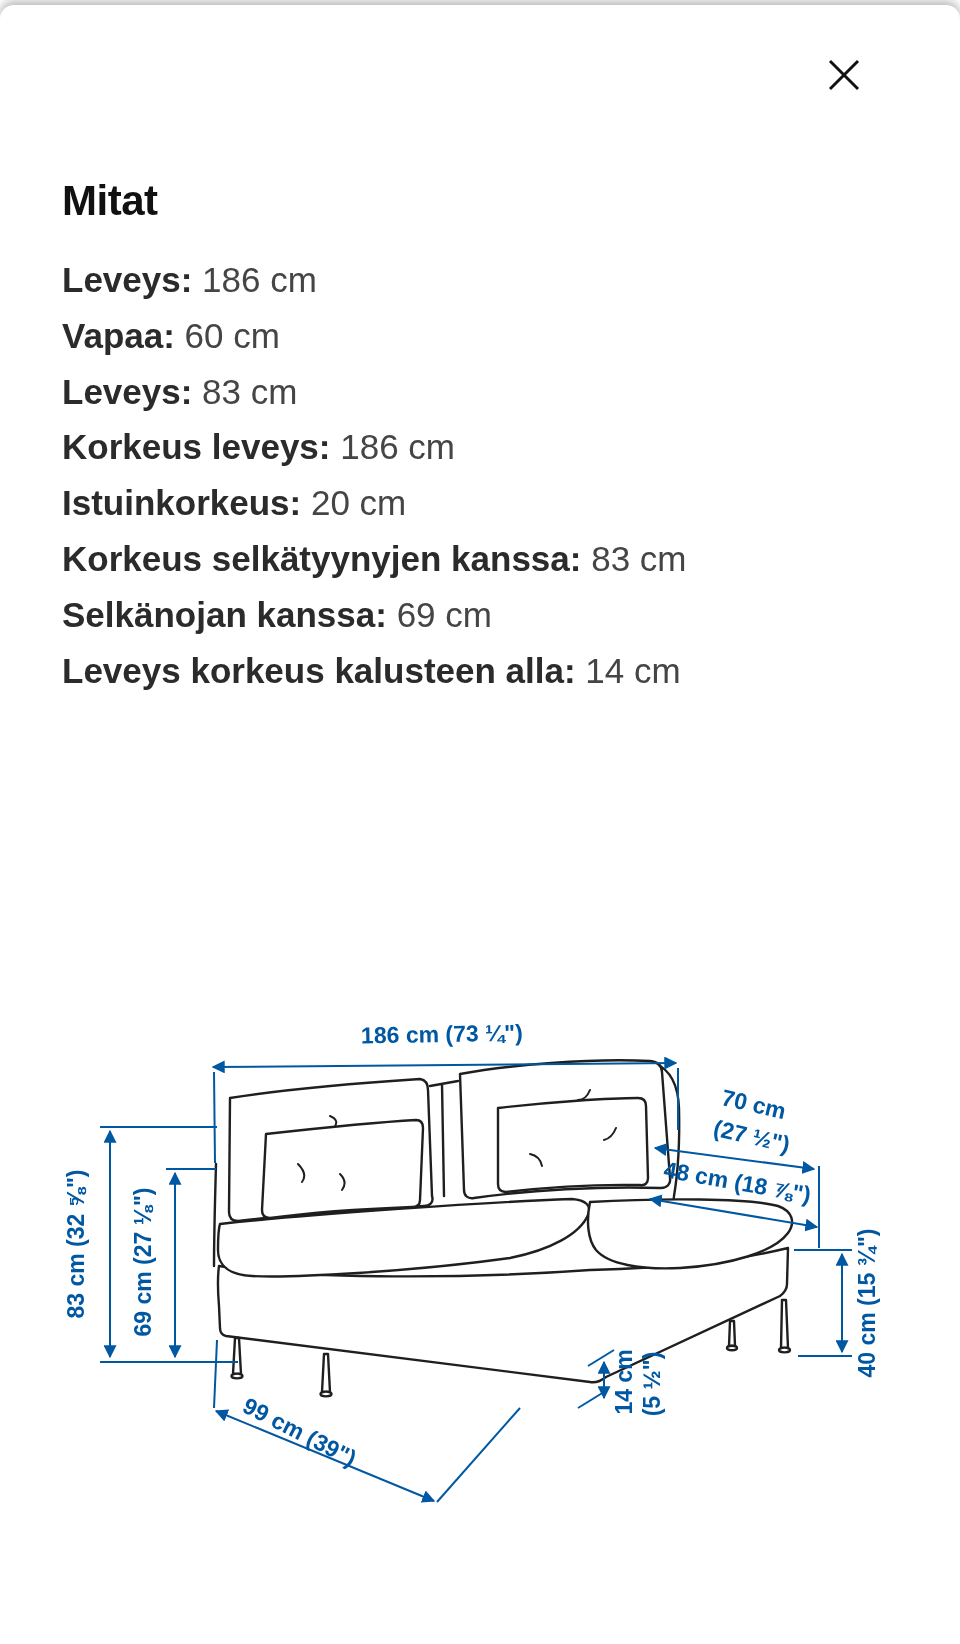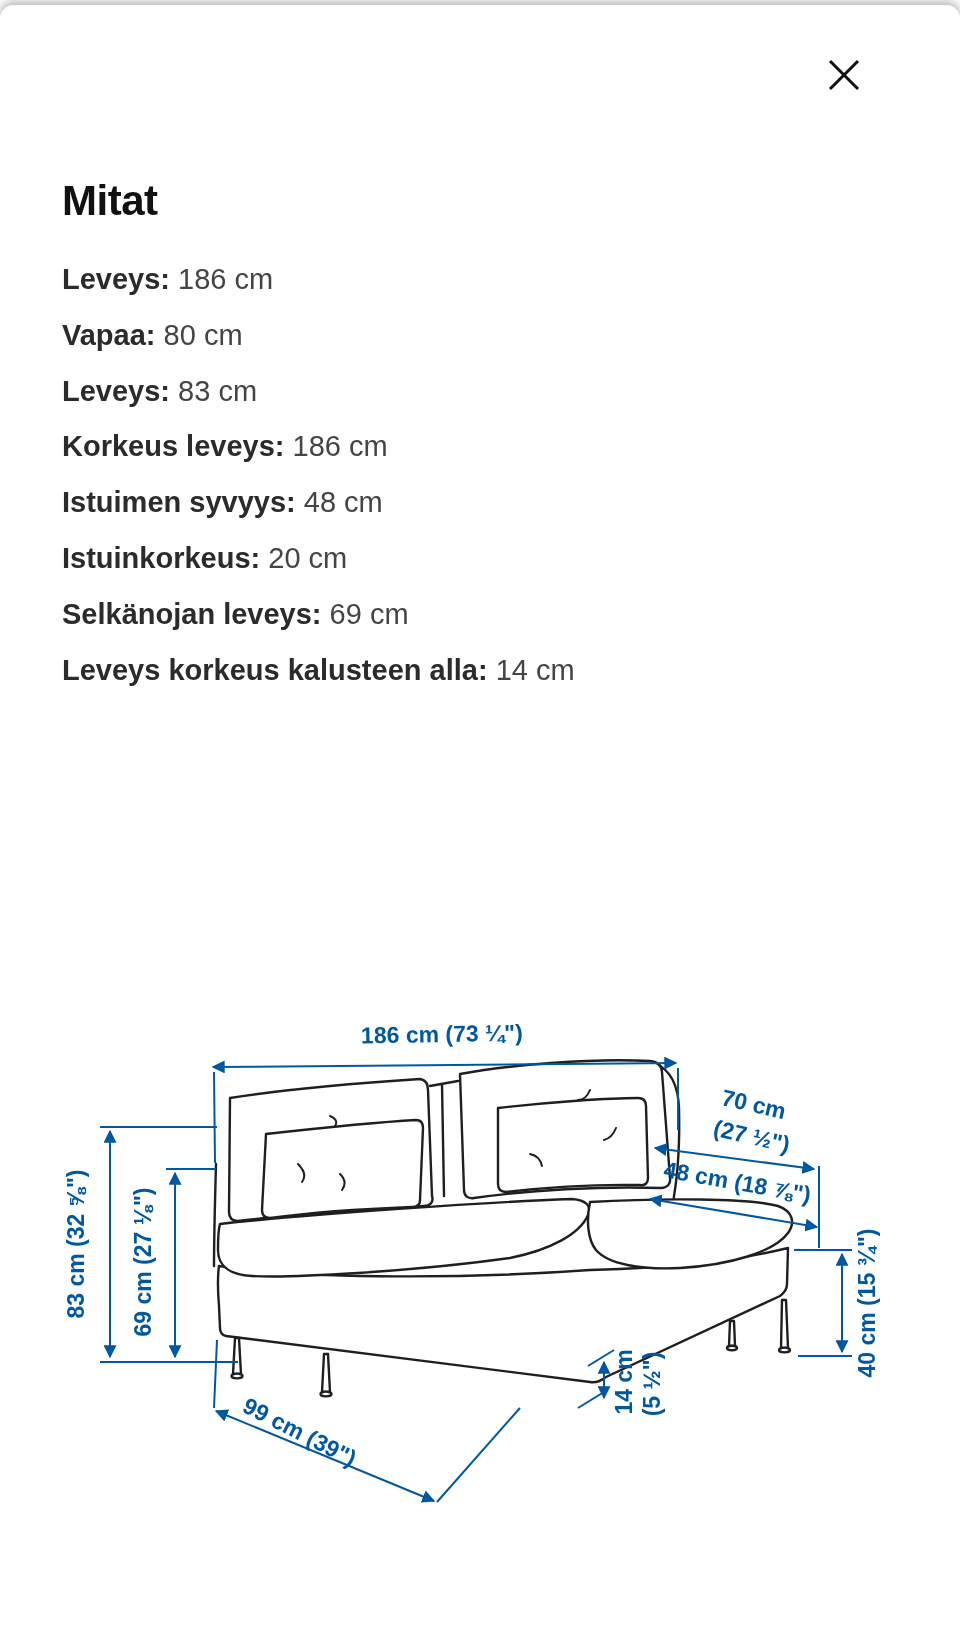--- a/index.html
+++ b/index.html
@@ -16,21 +16,21 @@
   .close-btn{
     position:absolute;left:818px;top:44px;width:52px;height:52px;
     background:transparent;border:none;padding:8px;cursor:pointer;
   }
   .close-btn svg{display:block;}
   .page-title{
     position:absolute;left:62px;top:144px;
     font-size:42px;font-weight:700;color:#111;letter-spacing:-0.5px;
   }
   .dim-list{position:absolute;left:62px;top:247px;width:840px;}
-  .dim-row{font-size:29px;line-height:55.8px;color:#333;white-space:nowrap;}
+  .dim-row{font-size:35px;line-height:55.8px;color:#333;white-space:nowrap;}
   .dim-label{font-weight:700;color:#2b2b2b;}
   .dim-value{font-weight:400;color:#454545;}
   .diagram-wrap{position:absolute;left:30px;top:945px;width:900px;height:560px;}
   .dim-text{fill:#0058a3;font-weight:700;font-size:23px;font-family:"Liberation Sans","DejaVu Sans",sans-serif;}
   .dim-line{stroke:#0058a3;stroke-width:2;fill:none;}
   .sofa{stroke:#1f1f1f;stroke-width:2.4;fill:#ffffff;stroke-linejoin:round;stroke-linecap:round;}
   .sofa-mark{stroke:#1f1f1f;stroke-width:2;fill:none;stroke-linecap:round;}
 </style>
 </head>
 <body>
@@ -41,26 +41,26 @@
     <svg width="36" height="36" viewBox="0 0 36 36">
       <line x1="4" y1="4" x2="32" y2="32" stroke="#111" stroke-width="3"></line>
       <line x1="32" y1="4" x2="4" y2="32" stroke="#111" stroke-width="3"></line>
     </svg>
   </button>
 
   <h1 class="page-title">Mitat</h1>
 
   <div class="dim-list">
     <div class="dim-row"><span class="dim-label">Leveys:</span> <span class="dim-value">186 cm</span></div>
-    <div class="dim-row"><span class="dim-label">Vapaa:</span> <span class="dim-value">80 cm</span></div>
+    <div class="dim-row"><span class="dim-label">Vapaa:</span> <span class="dim-value">60 cm</span></div>
     <div class="dim-row"><span class="dim-label">Leveys:</span> <span class="dim-value">83 cm</span></div>
     <div class="dim-row"><span class="dim-label">Korkeus leveys:</span> <span class="dim-value">186 cm</span></div>
-    <div class="dim-row"><span class="dim-label">Istuimen syvyys:</span> <span class="dim-value">48 cm</span></div>
     <div class="dim-row"><span class="dim-label">Istuinkorkeus:</span> <span class="dim-value">20 cm</span></div>
-    <div class="dim-row"><span class="dim-label">Selkänojan leveys:</span> <span class="dim-value">69 cm</span></div>
+    <div class="dim-row"><span class="dim-label">Korkeus selkätyynyjen kanssa:</span> <span class="dim-value">83 cm</span></div>
+    <div class="dim-row"><span class="dim-label">Selkänojan kanssa:</span> <span class="dim-value">69 cm</span></div>
     <div class="dim-row"><span class="dim-label">Leveys korkeus kalusteen alla:</span> <span class="dim-value">14 cm</span></div>
   </div>
 
   <div class="diagram-wrap">
     <svg width="900" height="560" viewBox="0 0 900 560">
       <defs>
         <marker id="mA" viewBox="0 0 10 10" refX="9" refY="5" markerWidth="6.5" markerHeight="6.5" orient="auto-start-reverse">
           <path d="M0,0 L10,5 L0,10 z" fill="#0058a3"></path>
         </marker>
       </defs>

